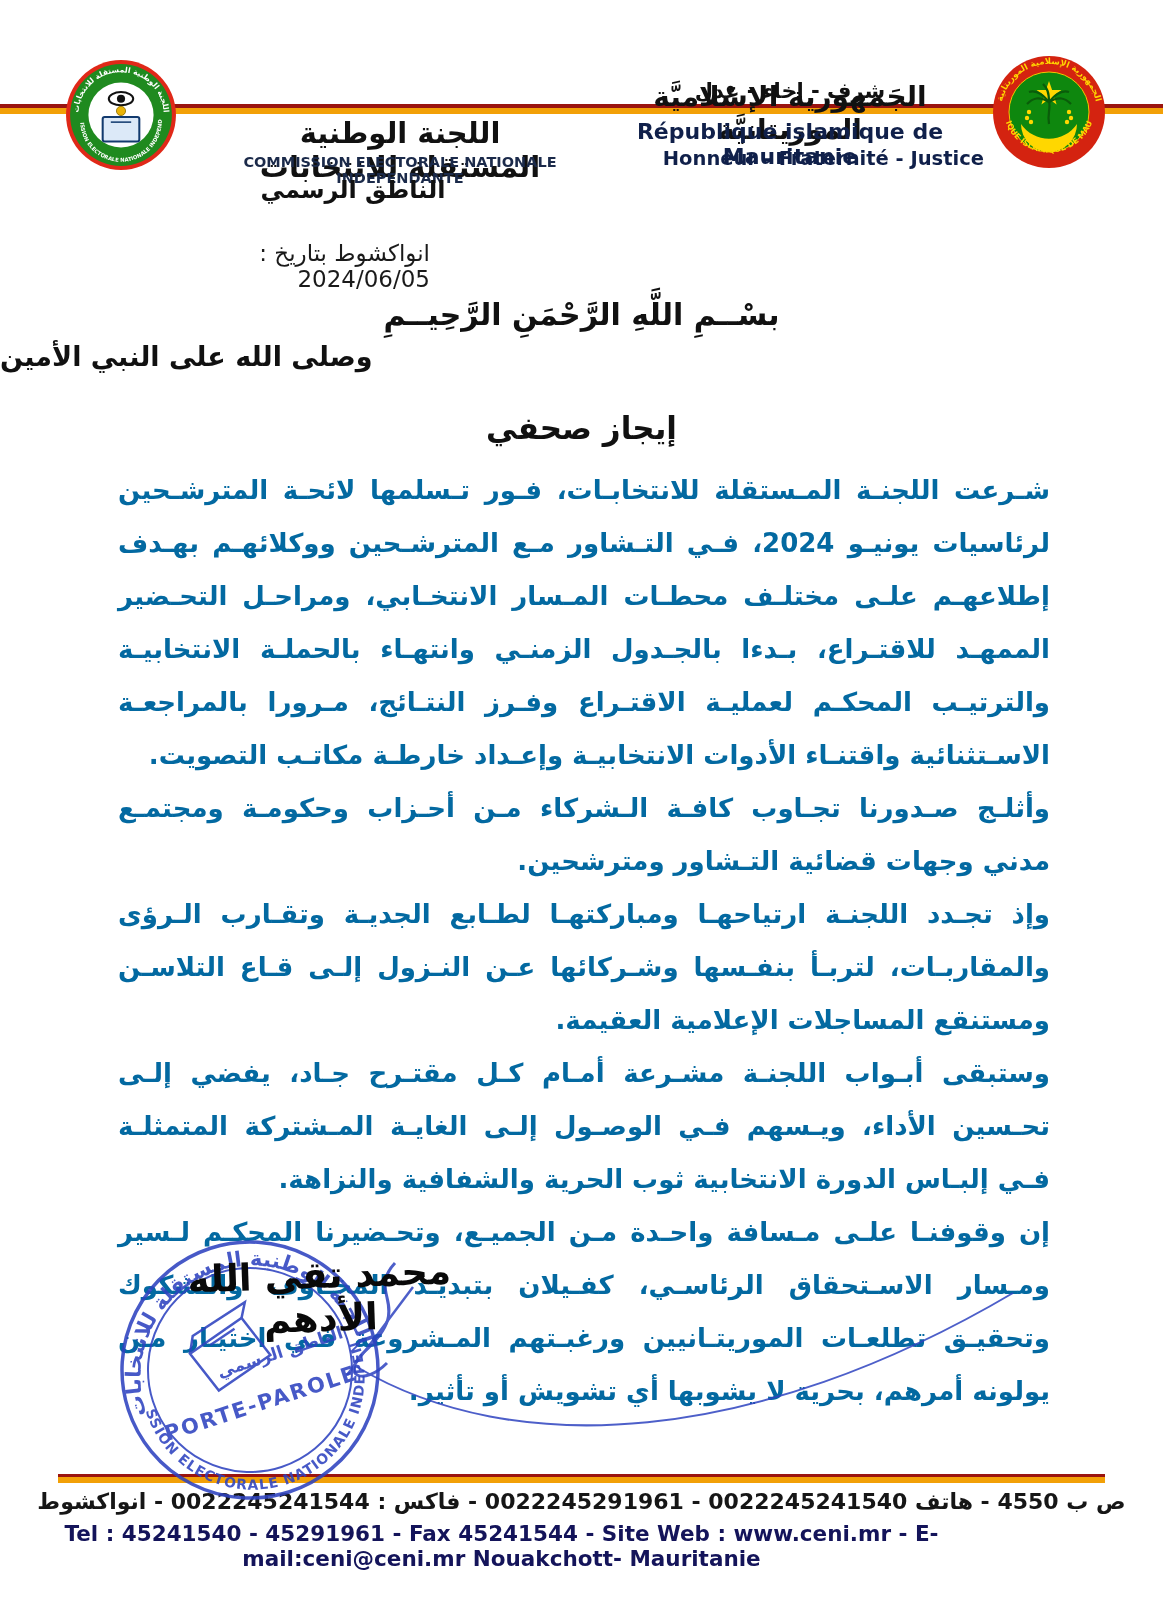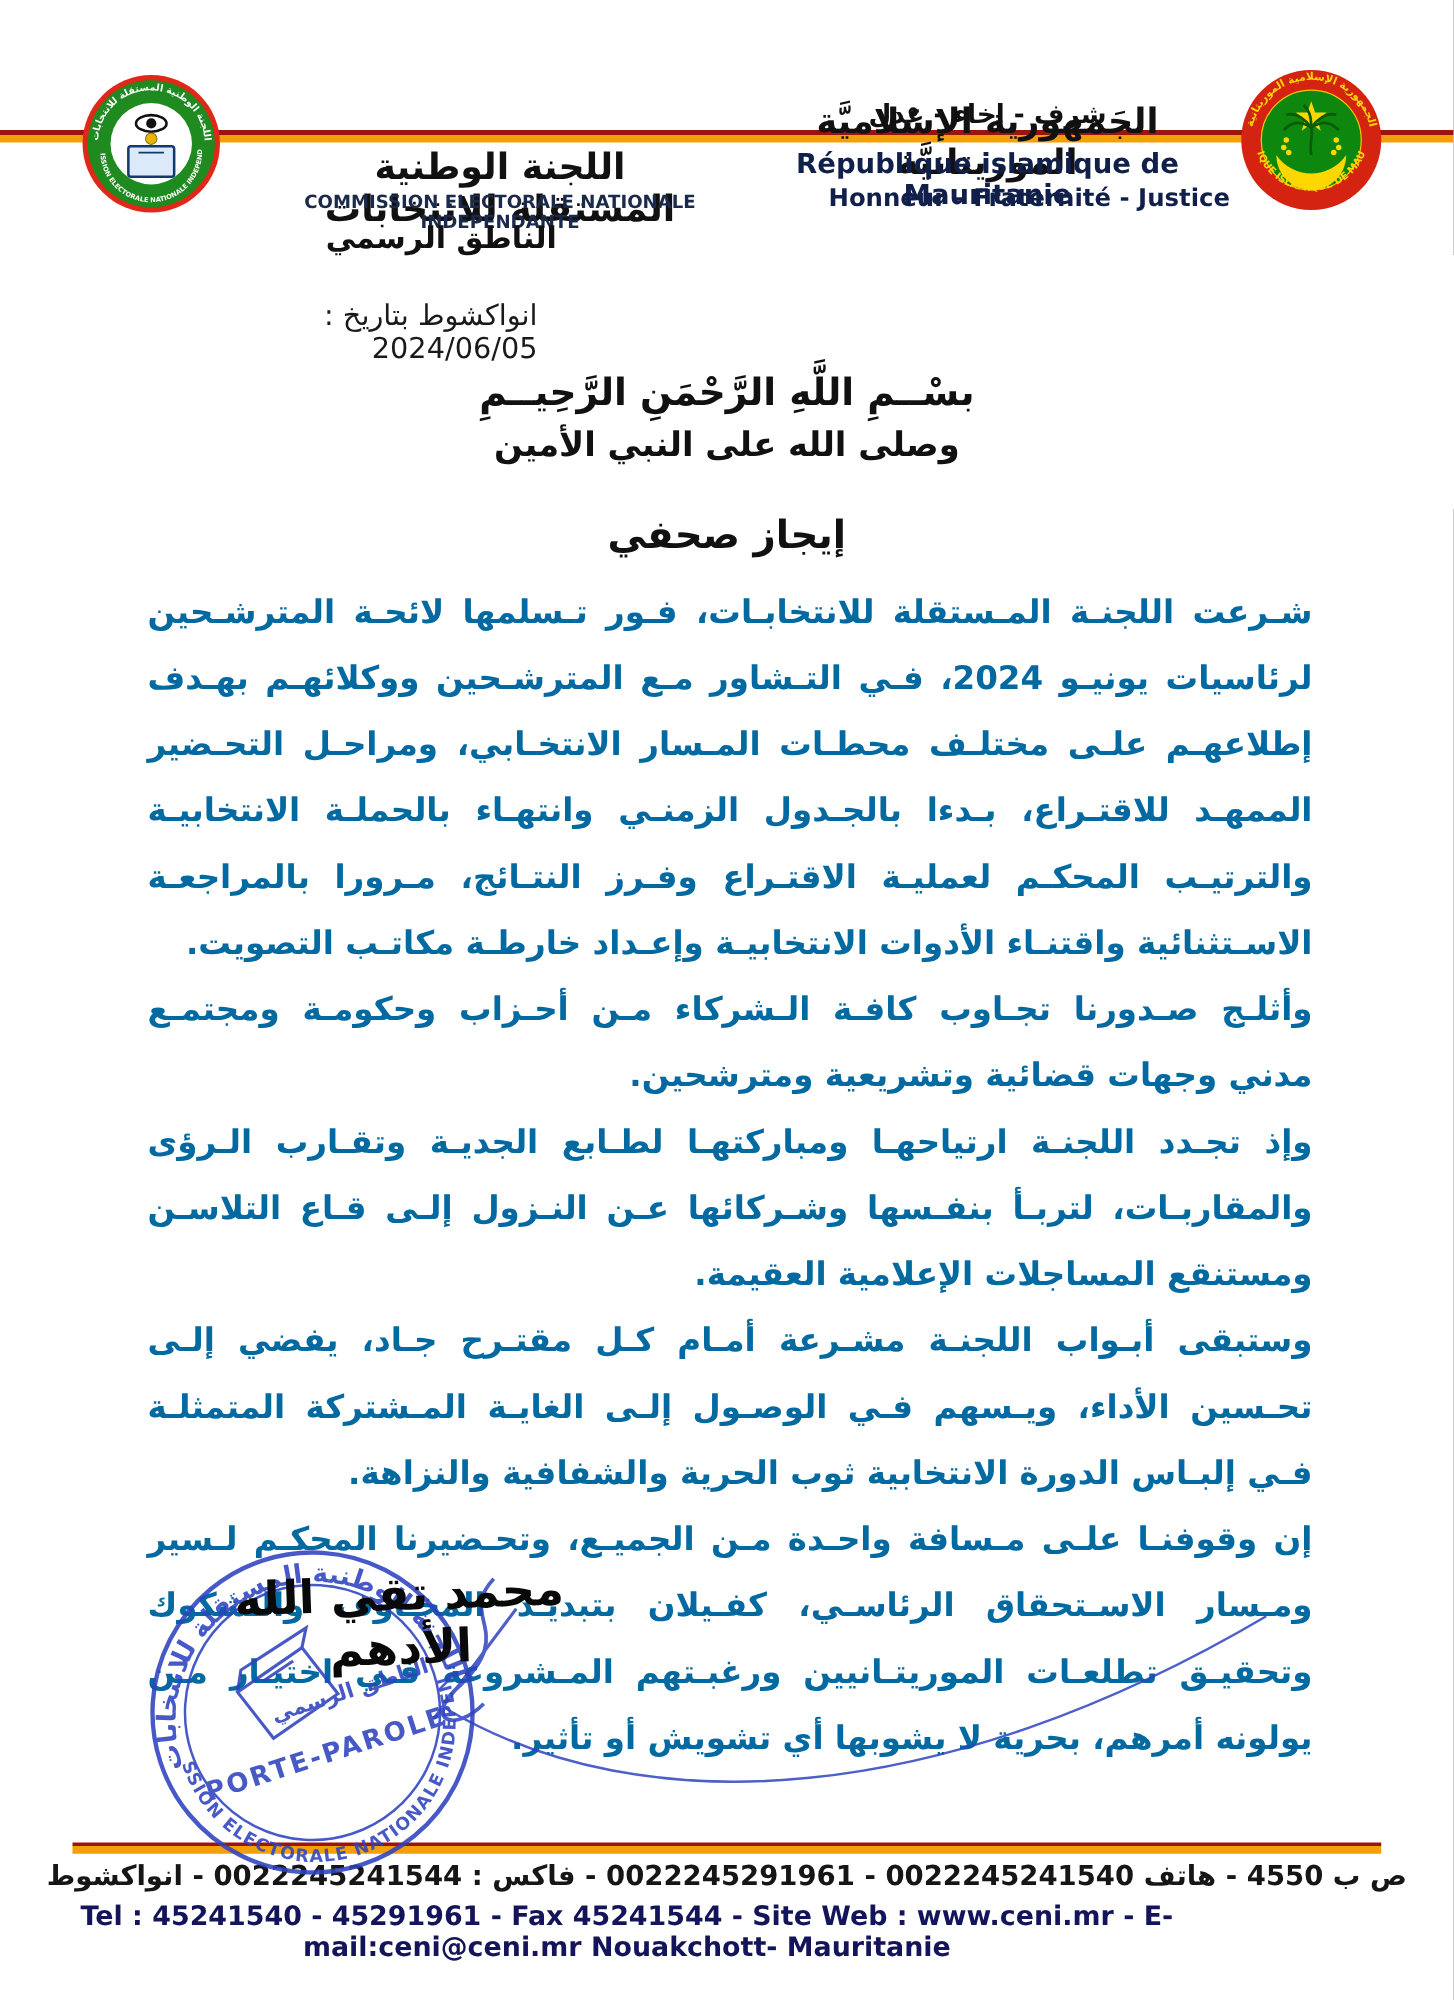--- a/index.html
+++ b/index.html
@@ -31,21 +31,21 @@
     font-size:22px;font-weight:bold;color:#10204a;}
   .motto-fr{left:596px;top:147px;width:388px;text-align:right;
     font-size:19.5px;font-weight:bold;color:#10204a;}
   .mr-seal{left:991px;top:54px;width:116px;height:116px;z-index:3;}
   
   .dateline{left:130px;top:240px;width:300px;direction:rtl;text-align:right;
     font-size:23px;color:#1a1a1a;}
   
   .basmala{left:0;top:297px;width:1163px;text-align:center;direction:rtl;
     font-size:30px;font-weight:bold;}
-  .salat{left:0;top:341px;width:1163px;text-align:center;direction:rtl;
+  .salat{left:0;top:341px;width:1163px;text-align:left;direction:rtl;
     font-size:27px;font-weight:bold;}
   .doc-title{left:0;top:410px;width:1163px;text-align:center;direction:rtl;
     font-size:31px;font-weight:bold;}
   
   .body-text{left:118px;top:464px;width:932px;direction:rtl;
     text-align:justify;font-size:26px;line-height:53px;font-weight:bold;color:#0369a1;}
   .body-text p{margin:0;}
   
   .sig-stamp-layer{left:95px;top:1235px;width:950px;height:330px;z-index:2;}
   .sig-name{left:150px;top:1254px;width:340px;direction:rtl;text-align:center;
@@ -125,21 +125,21 @@
   </svg>
 
   <div class="abs dateline">انواكشوط بتاريخ : 2024/06/05</div>
 
   <div class="abs basmala">بسْــمِ اللَّهِ الرَّحْمَنِ الرَّحِيــمِ</div>
   <div class="abs salat">وصلى الله على النبي الأمين</div>
   <div class="abs doc-title">إيجاز صحفي</div>
 
   <div class="abs body-text">
     <p>شـرعت اللجنـة المـستقلة للانتخابـات، فـور تـسلمها لائحـة المترشـحين لرئاسيات يونيـو 2024، فـي التـشاور مـع المترشـحين ووكلائهـم بهـدف إطلاعهـم علـى مختلـف محطـات المـسار الانتخـابي، ومراحـل التحـضير الممهـد للاقتـراع، بـدءا بالجـدول الزمنـي وانتهـاء بالحملـة الانتخابيـة والترتيـب المحكـم لعمليـة الاقتـراع وفـرز النتـائج، مـرورا بالمراجعـة الاسـتثنائية واقتنـاء الأدوات الانتخابيـة وإعـداد خارطـة مكاتـب التصويت.</p>
-    <p>وأثلـج صـدورنا تجـاوب كافـة الـشركاء مـن أحـزاب وحكومـة ومجتمـع مدني وجهات قضائية وتشريعية ومترشحين.</p>
+    <p>وأثلـج صـدورنا تجـاوب كافـة الـشركاء مـن أحـزاب وحكومـة ومجتمـع مدني وجهات قضائية التـشاور ومترشحين.</p>
     <p>وإذ تجـدد اللجنـة ارتياحهـا ومباركتهـا لطـابع الجديـة وتقـارب الـرؤى والمقاربـات، لتربـأ بنفـسها وشـركائها عـن النـزول إلـى قـاع التلاسـن ومستنقع المساجلات الإعلامية العقيمة.</p>
     <p>وستبقى أبـواب اللجنـة مشـرعة أمـام كـل مقتـرح جـاد، يفضي إلـى تحـسين الأداء، ويـسهم فـي الوصـول إلـى الغايـة المـشتركة المتمثلـة فـي إلبـاس الدورة الانتخابية ثوب الحرية والشفافية والنزاهة.</p>
     <p>إن وقوفنـا علـى مـسافة واحـدة مـن الجميـع، وتحـضيرنا المحكـم لـسير ومـسار الاسـتحقاق الرئاسـي، كفـيلان بتبديـد المخـاوف والـشكوك وتحقيـق تطلعـات الموريتـانيين ورغبـتهم المـشروعة فـي اختيـار مـن يولونه أمرهم، بحرية لا يشوبها أي تشويش أو تأثير.</p>
   </div>
 
   <svg class="abs sig-stamp-layer" viewBox="0 0 950 330">
     <defs>
       <path id="stt" d="M -112,8 A 112,112 0 0 1 112,8"></path>
       <path id="stb" d="M -112,8 A 112,112 0 0 0 112,8"></path>
     </defs>

